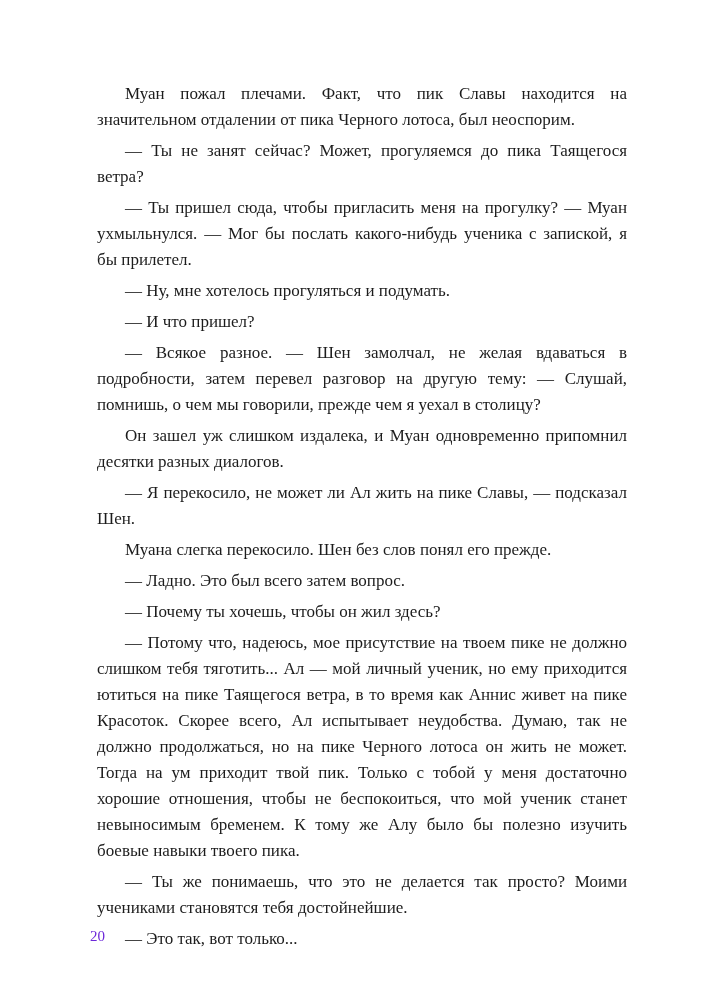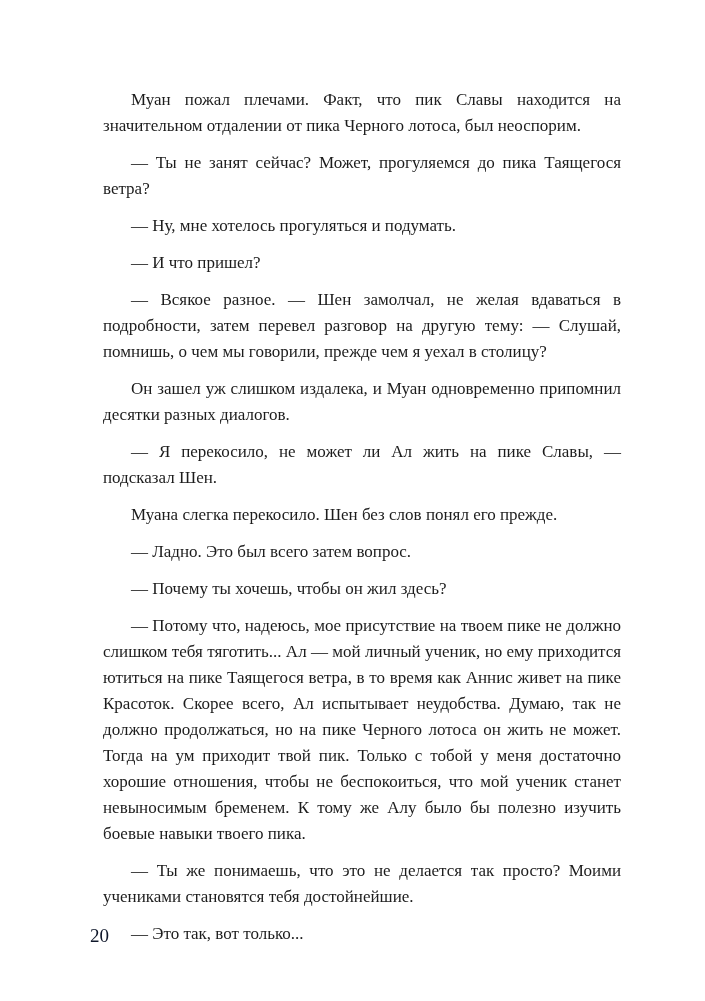--- a/index.html
+++ b/index.html
@@ -19,40 +19,41 @@
   .text-block {
     position: absolute;
     left: 92px;
     top: 76px;
     width: 540px;
     font-size: 17px;
     line-height: 26px;
     text-align: justify;
   }
   .text-block p {
-    margin: 11px;
+    margin: 5px;
     padding: 0;
     text-indent: 28px;
   }
   .page-number {
     position: absolute;
     left: 90px;
     top: 926px;
-    font-size: 19px;
+    font-size: 15px;
     line-height: 20px;
-    color: #0f172a;
+    color: #6d28d9;
   }
 </style>
 </head>
 <body>
 
 <div class="page">
   <div class="text-block">
     <p>Муан пожал плечами. Факт, что пик Славы находится на значительном отдалении от пика Черного лотоса, был неоспорим.</p>
     <p>— Ты не занят сейчас? Может, прогуляемся до пика Таящегося ветра?</p>
+    <p>— Ты пришел сюда, чтобы пригласить меня на прогулку? — Муан ухмыльнулся. — Мог бы послать какого-нибудь ученика с запиской, я бы прилетел.</p>
     <p>— Ну, мне хотелось прогуляться и подумать.</p>
     <p>— И что пришел?</p>
     <p>— Всякое разное. — Шен замолчал, не желая вдаваться в подробности, затем перевел разговор на другую тему: — Слушай, помнишь, о чем мы говорили, прежде чем я уехал в столицу?</p>
     <p>Он зашел уж слишком издалека, и Муан одновременно припомнил десятки разных диалогов.</p>
     <p>— Я перекосило, не может ли Ал жить на пике Славы, — подсказал Шен.</p>
     <p>Муана слегка перекосило. Шен без слов понял его прежде.</p>
     <p>— Ладно. Это был всего затем вопрос.</p>
     <p>— Почему ты хочешь, чтобы он жил здесь?</p>
     <p>— Потому что, надеюсь, мое присутствие на твоем пике не должно слишком тебя тяготить... Ал — мой личный ученик, но ему приходится ютиться на пике Таящегося ветра, в то время как Аннис живет на пике Красоток. Скорее всего, Ал испытывает неудобства. Думаю, так не должно продолжаться, но на пике Черного лотоса он жить не может. Тогда на ум приходит твой пик. Только с тобой у меня достаточно хорошие отношения, чтобы не беспокоиться, что мой ученик станет невыносимым бременем. К тому же Алу было бы полезно изучить боевые навыки твоего пика.</p>
     <p>— Ты же понимаешь, что это не делается так просто? Моими учениками становятся тебя достойнейшие.</p>

